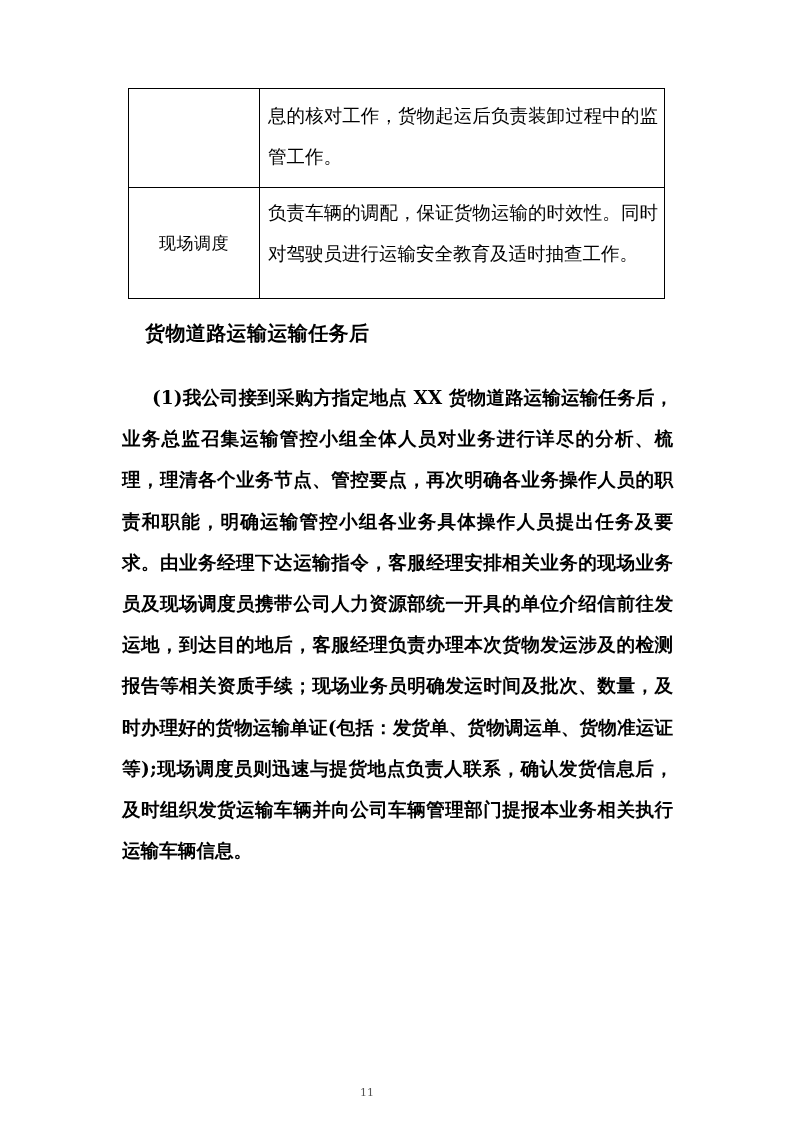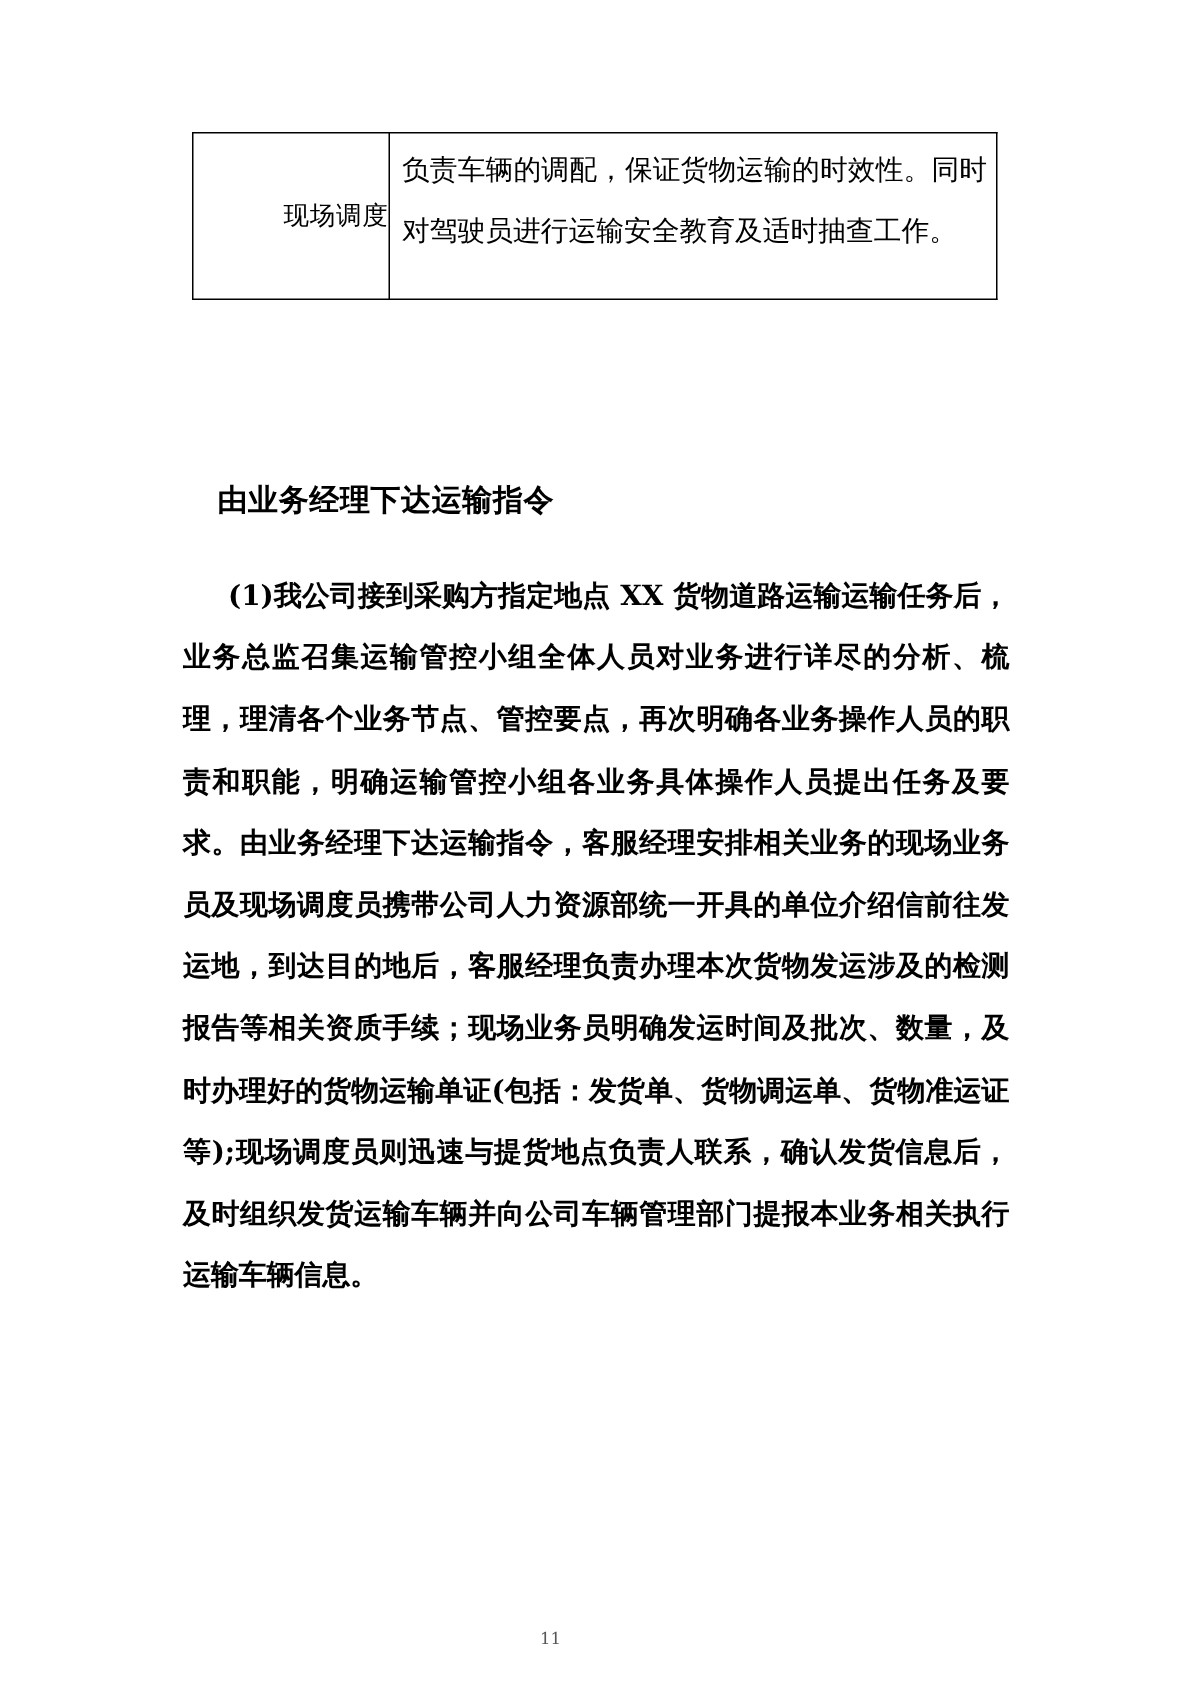--- a/index.html
+++ b/index.html
@@ -33,21 +33,21 @@
     border-collapse: collapse;
     table-layout: fixed;
   }
   .doc-table td {
     border: 1px solid #000000;
     vertical-align: middle;
     padding: 0;
   }
   .col-label {
     width: 130px;
-    text-align: right;
+    text-align: center;
   }
   .col-body {
     width: 404px;
   }
   .cell-label-text {
     font-size: 17px;
     font-family: "DejaVu Serif", "Liberation Serif", serif;
     letter-spacing: 0.5px;
     line-height: 41px;
   }
@@ -106,32 +106,40 @@
     font-family: "DejaVu Serif", "Liberation Serif", serif;
   }
 </style>
 </head>
 <body>
 
 <div class="page">
 
   <table class="doc-table">
     <tbody>
+      <tr class="row1">
+        <td class="col-label">
+          <div class="cell-label-text"></div>
+        </td>
+        <td class="col-body">
+          <div class="cell-body-text">息的核对工作，货物起运后负责装卸过程中的监管工作。</div>
+        </td>
+      </tr>
       <tr class="row2">
         <td class="col-label">
           <div class="cell-label-text">现场调度</div>
         </td>
         <td class="col-body">
           <div class="cell-body-text">负责车辆的调配，保证货物运输的时效性。同时对驾驶员进行运输安全教育及适时抽查工作。</div>
         </td>
       </tr>
     </tbody>
   </table>
 
-  <div class="section-heading">由业务经理下达运输指令</div>
+  <div class="section-heading">货物道路运输运输任务后</div>
 
   <div class="body-block">
     <p class="para indent">(1)我公司接到采购方指定地点 XX 货物道路运输运输任务后，业务总监召集运输管控小组全体人员对业务进行详尽的分析、梳理，理清各个业务节点、管控要点，再次明确各业务操作人员的职责和职能，明确运输管控小组各业务具体操作人员提出任务及要求。由业务经理下达运输指令，客服经理安排相关业务的现场业务员及现场调度员携带公司人力资源部统一开具的单位介绍信前往发运地，到达目的地后，客服经理负责办理本次货物发运涉及的检测报告等相关资质手续；现场业务员明确发运时间及批次、数量，及时办理好的货物运输单证(包括：发货单、货物调运单、货物准运证等);现场调度员则迅速与提货地点负责人联系，确认发货信息后，及时组织发货运输车辆并向公司车辆管理部门提报本业务相关执行运输车辆信息。</p>
   </div>
 
   <div class="page-number">11</div>
 
 </div>
 
 </body></html>

